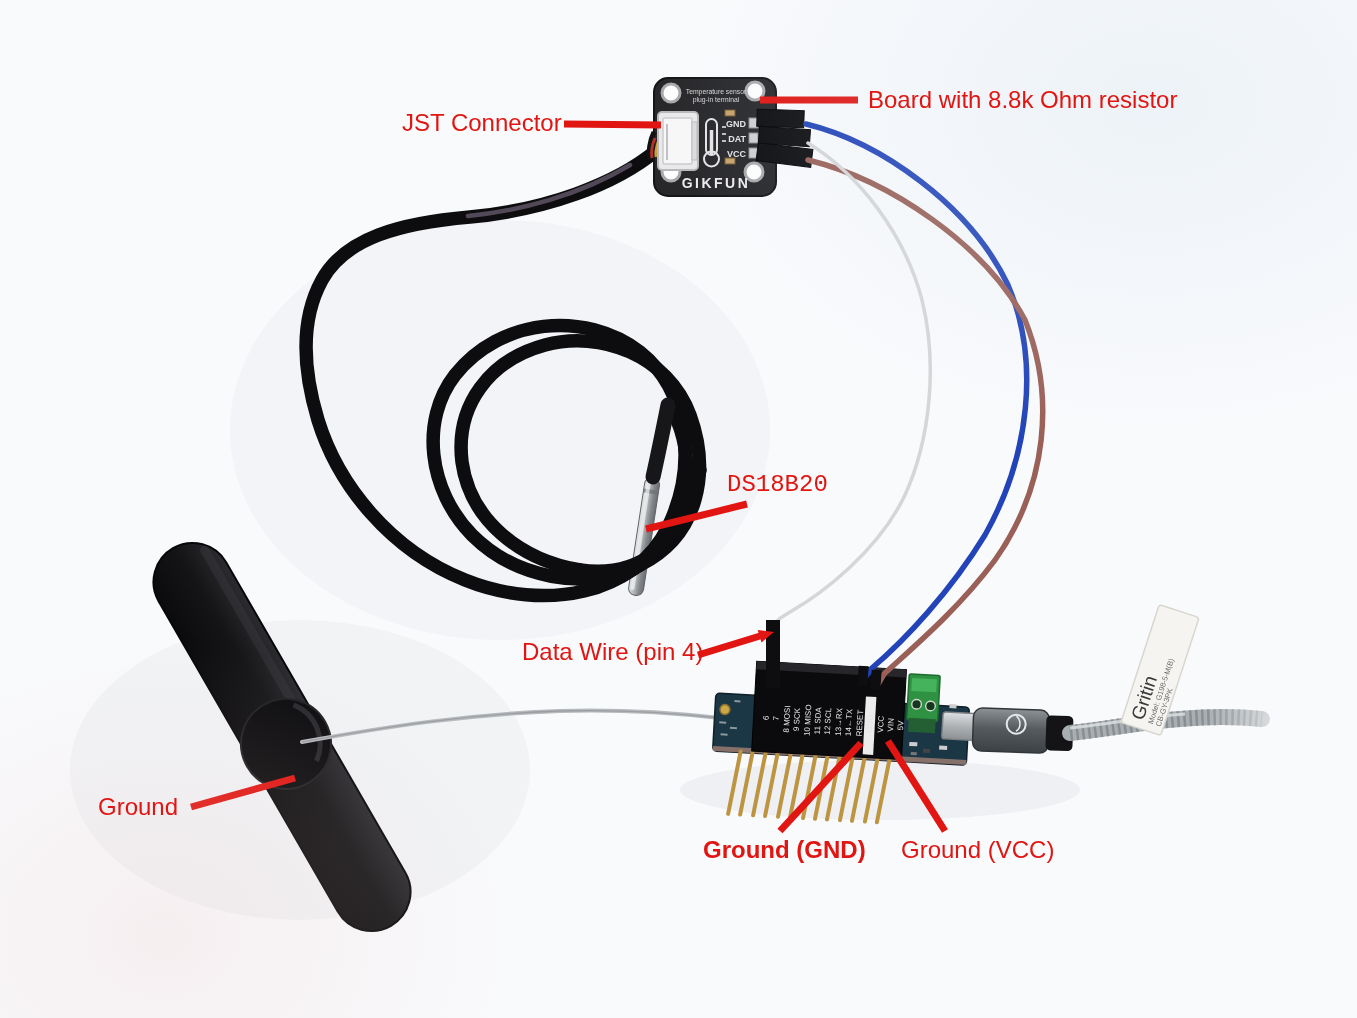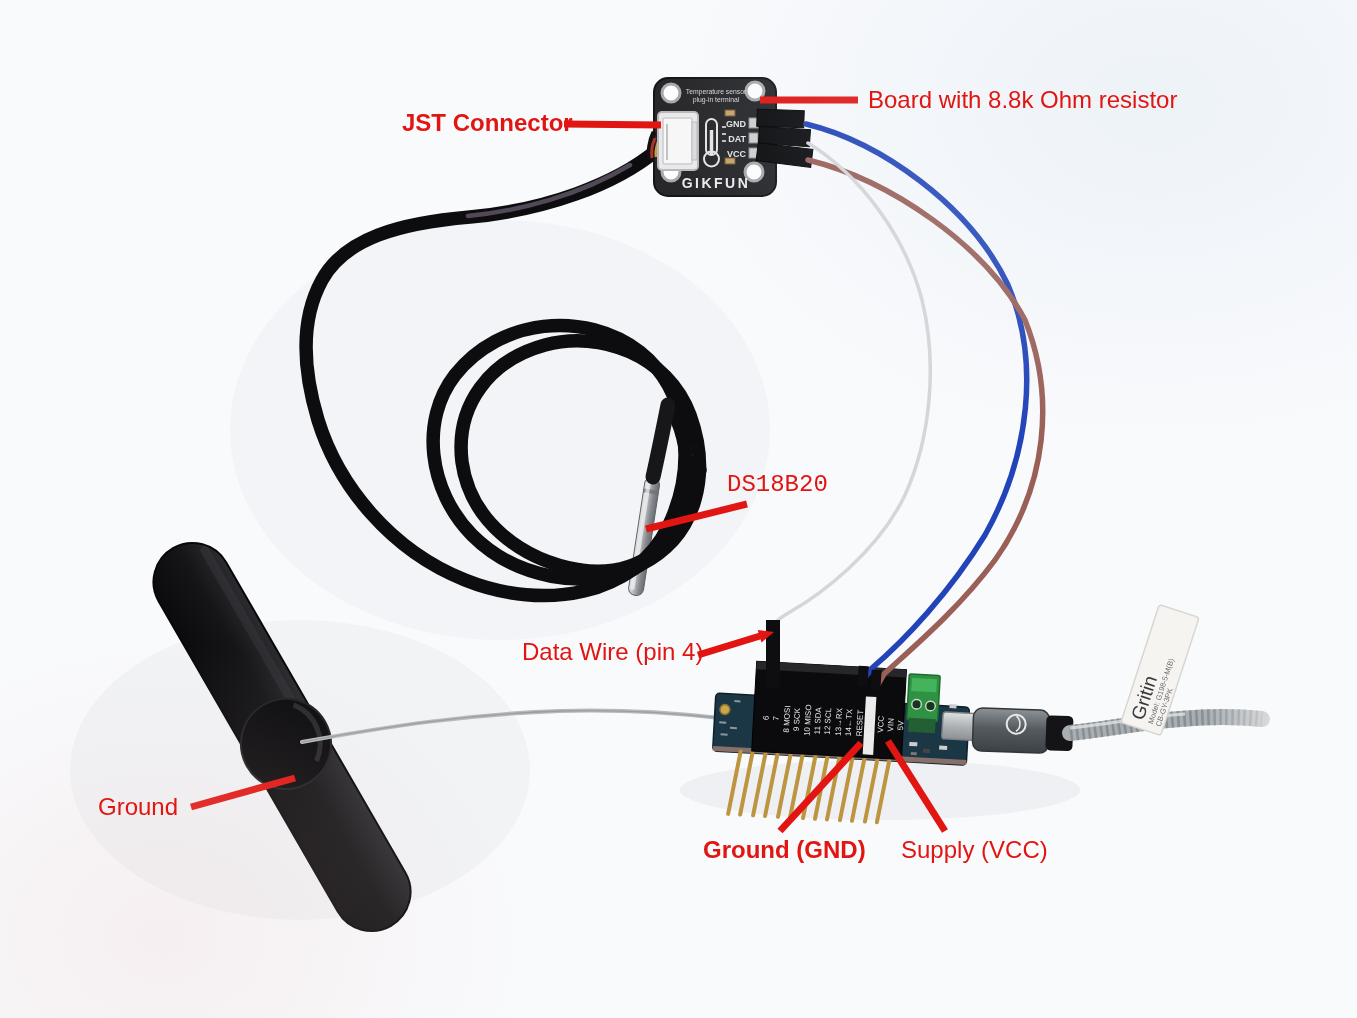--- a/index.html
+++ b/index.html
@@ -15,21 +15,21 @@
     content:"";position:absolute;inset:0;pointer-events:none;
     background:
       radial-gradient(520px 420px at 12% 92%, rgba(235,205,205,.25), transparent 70%),
       radial-gradient(700px 500px at 85% 10%, rgba(210,225,238,.30), transparent 70%);
   }
   svg.art{position:absolute;left:0;top:0;}
   .ann{
     position:absolute;color:var(--annotation-red);
     font-size:24px;line-height:27px;white-space:nowrap;z-index:5;
   }
-  .ann-right{font-weight:bold;}
+  .ann-right{}
   .redline{stroke:var(--annotation-red);stroke-width:7;fill:none;}
   .redfill{fill:var(--annotation-red);}
   .w-blue{stroke:var(--wire-blue);}
   .w-brown{stroke:var(--wire-brown);}
   .w-data{stroke:var(--wire-data);}
   .pcb{fill:var(--pcb-teal);}
   .term{fill:var(--terminal-green);}
   .pin{stroke:var(--pin-gold);}
   .pinlbl{fill:#e6e6e6;font-family:"Liberation Sans",sans-serif;font-size:8px;}
   .silk{fill:#d6d6d6;font-family:"Liberation Sans",sans-serif;}
@@ -272,15 +272,15 @@
     <line class="redline" x1="888" y1="741" x2="945" y2="831"></line>
   </g>
 </svg>
 
 <div class="ann ann-right" style="left:402px;top:109px;width:156px;">JST Connector</div>
 <div class="ann" style="left:868px;top:86px;">Board with 8.8k Ohm resistor</div>
 <div class="ann" style="left:727px;top:471px;font-family:Liberation Mono, monospace;">DS18B20</div>
 <div class="ann" style="left:522px;top:638px;">Data Wire (pin 4)</div>
 <div class="ann" style="left:98px;top:793px;">Ground</div>
 <div class="ann" style="left:703px;top:836px;font-weight:bold;">Ground (GND)</div>
-<div class="ann" style="left:901px;top:836px;">Supply (VCC)</div>
+<div class="ann" style="left:901px;top:836px;">Ground (VCC)</div>
 
 </div>
 
 </body></html>

